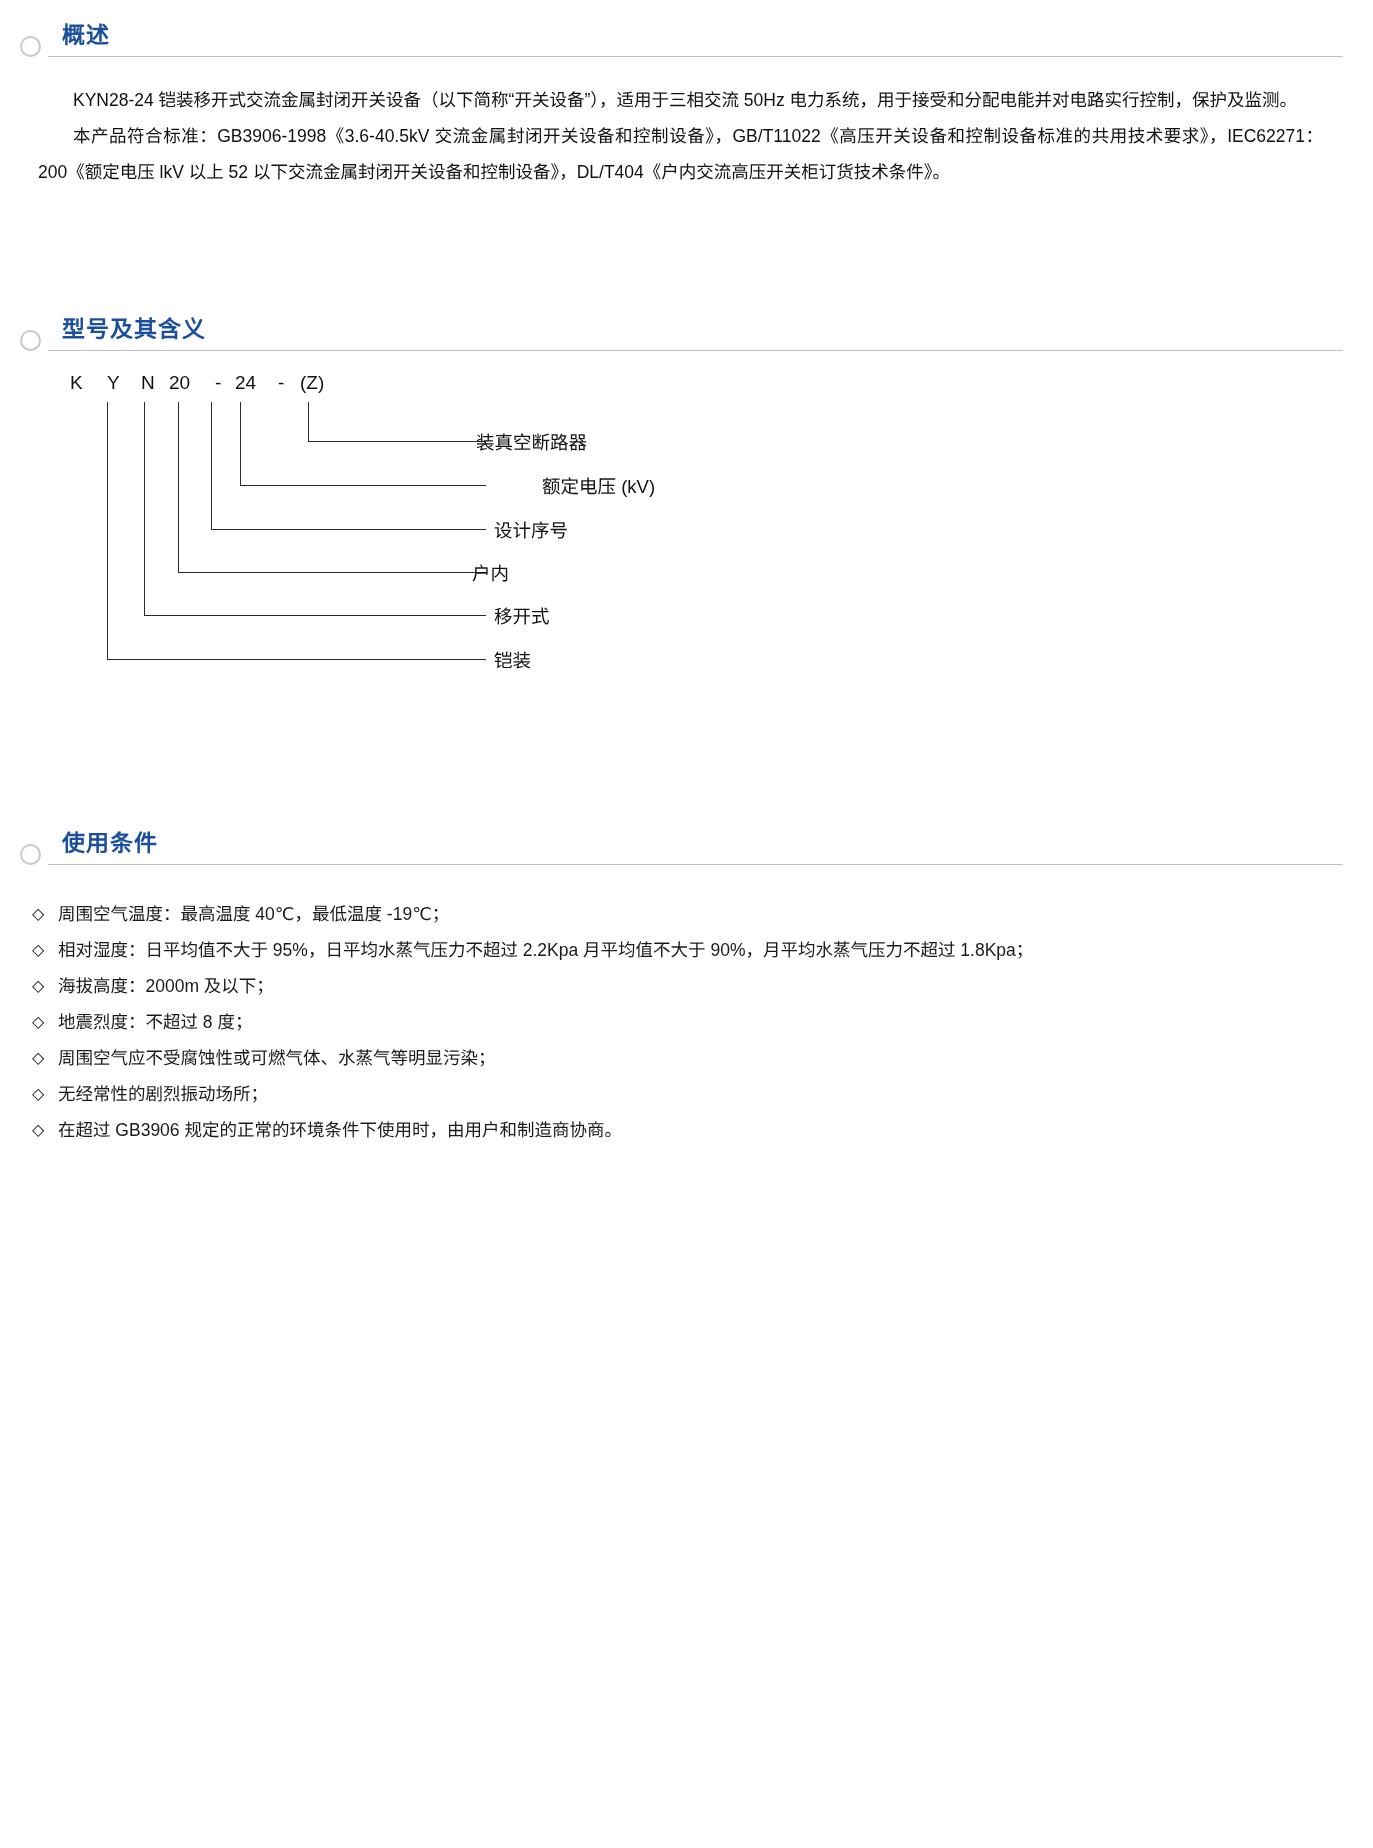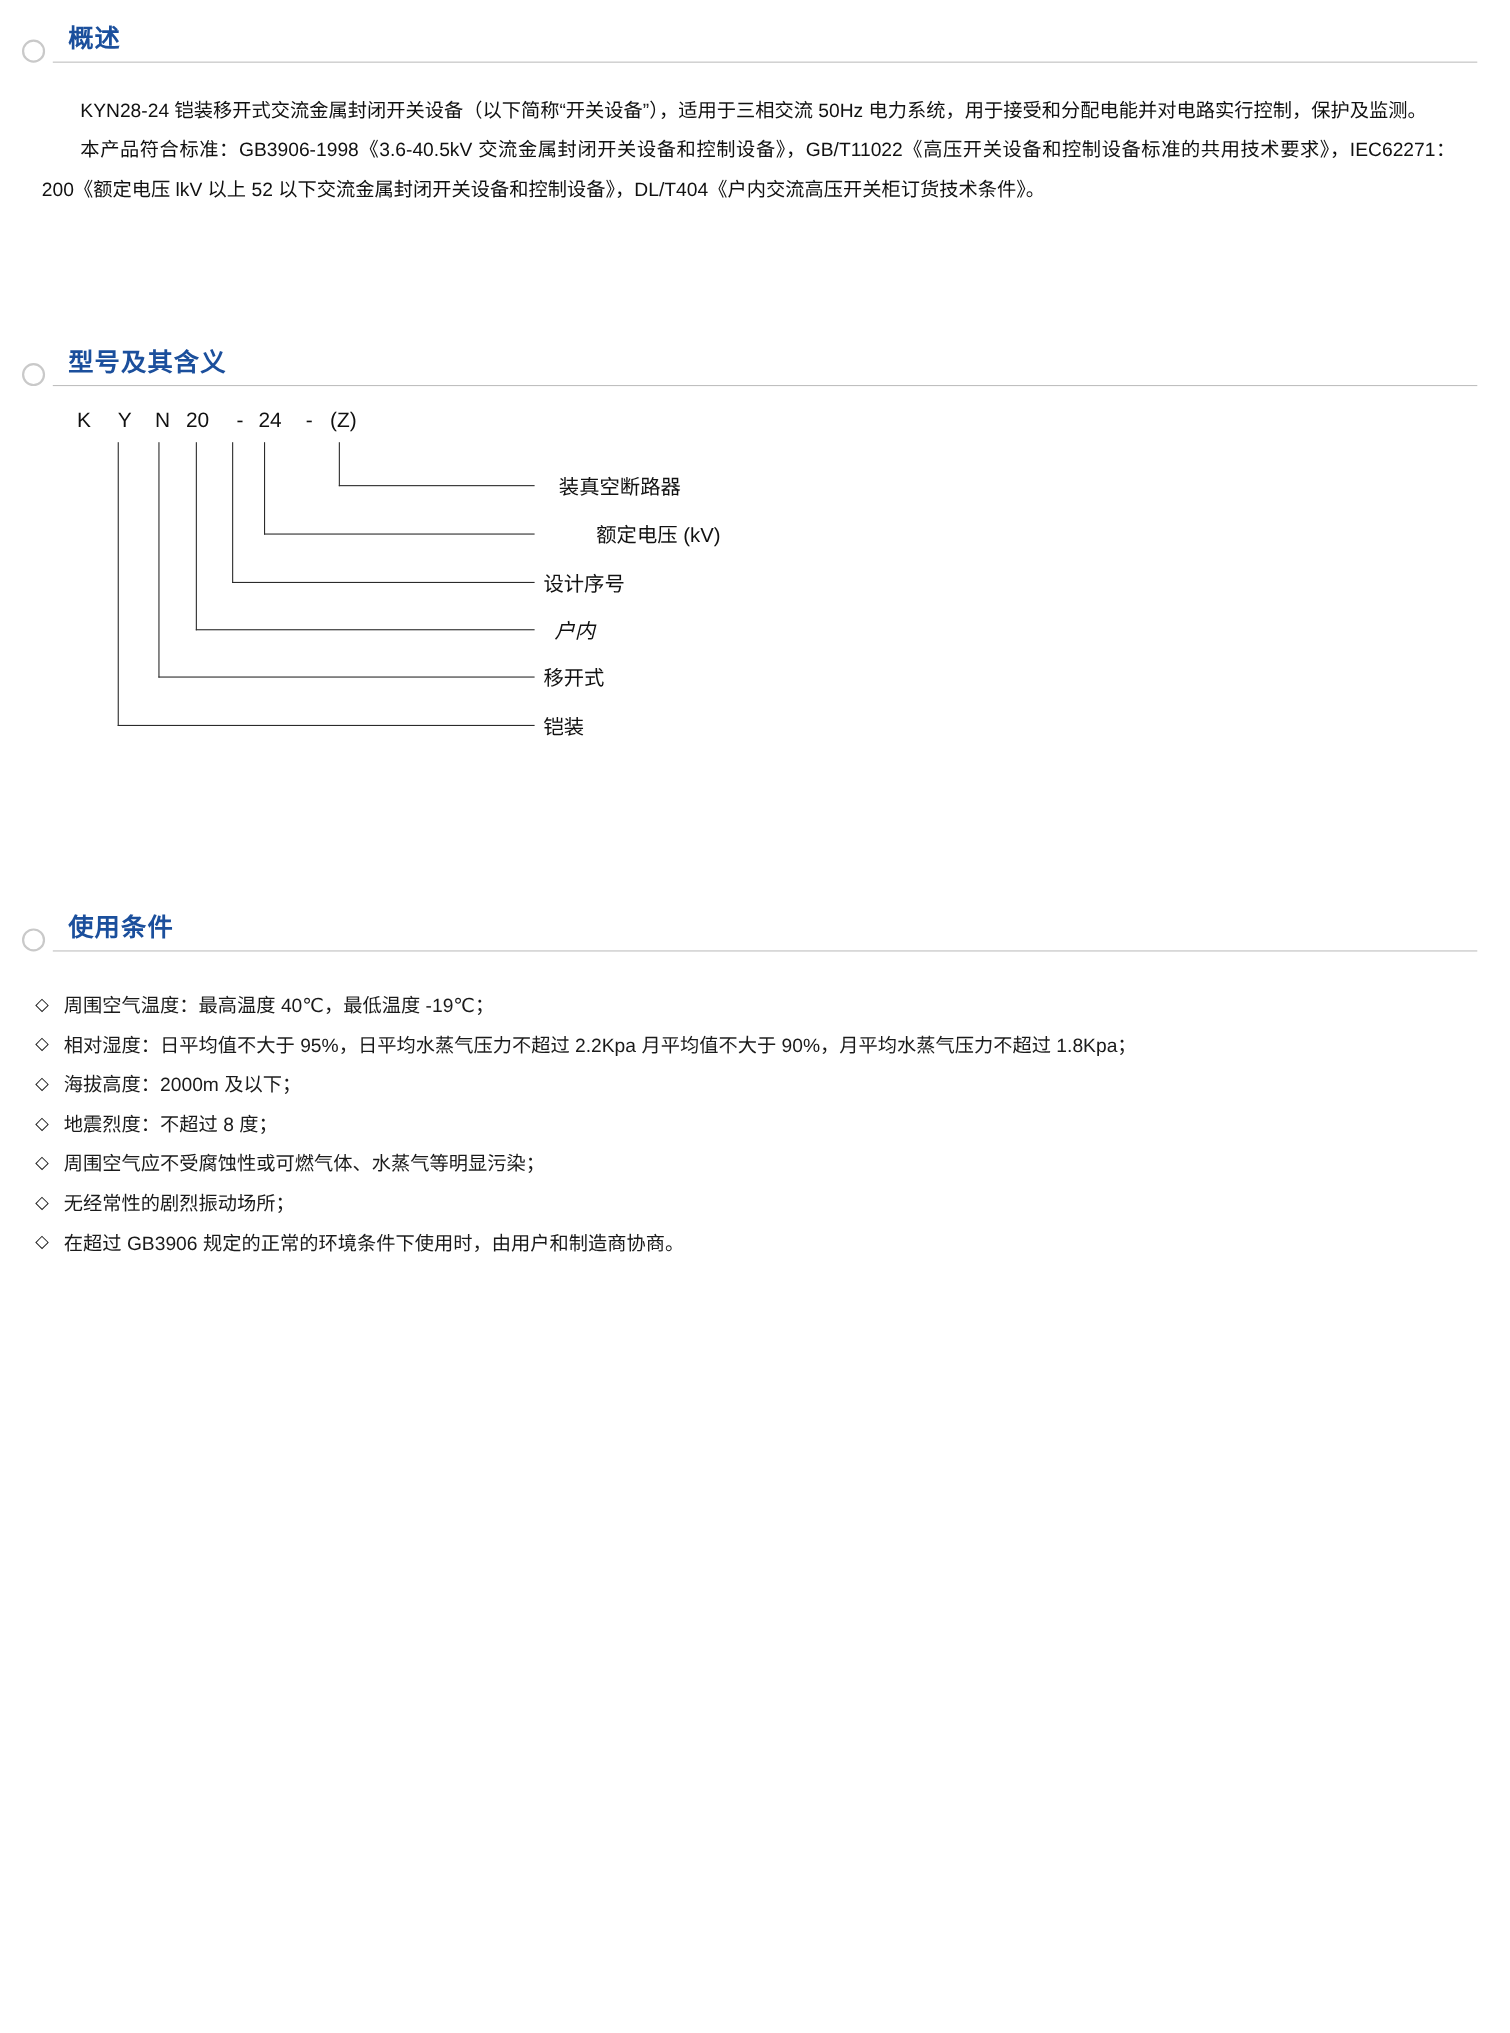--- a/index.html
+++ b/index.html
@@ -176,30 +176,30 @@
         <span class="c-y">Y</span>
         <span class="c-n">N</span>
         <span class="c-28">20</span>
         <span class="c-d1">-</span>
         <span class="c-24">24</span>
         <span class="c-d2">-</span>
         <span class="c-z">(Z)</span>
       </div>
 
       <div class="leader" style="left:288px; top:30px; width:178px; height:40px;"></div>
-      <div class="leader-label" style="left:488px; top:56px;">装真空断路器</div>
+      <div class="leader-label" style="left:456px; top:56px;">装真空断路器</div>
 
       <div class="leader" style="left:220px; top:30px; width:246px; height:84px;"></div>
       <div class="leader-label" style="left:474px; top:100px;margin-left:48px;">额定电压 (kV)</div>
 
       <div class="leader" style="left:191px; top:30px; width:275px; height:128px;"></div>
       <div class="leader-label" style="left:474px; top:144px;">设计序号</div>
 
       <div class="leader" style="left:158px; top:30px; width:308px; height:171px;"></div>
-      <div class="leader-label" style="left:484px; top:187px;font-style:italic;">户内</div>
+      <div class="leader-label" style="left:452px; top:187px;">户内</div>
 
       <div class="leader" style="left:124px; top:30px; width:342px; height:214px;"></div>
       <div class="leader-label" style="left:474px; top:230px;">移开式</div>
 
       <div class="leader" style="left:87px; top:30px; width:379px; height:258px;"></div>
       <div class="leader-label" style="left:474px; top:274px;">铠装</div>
 
     </div>
   </section>
 

